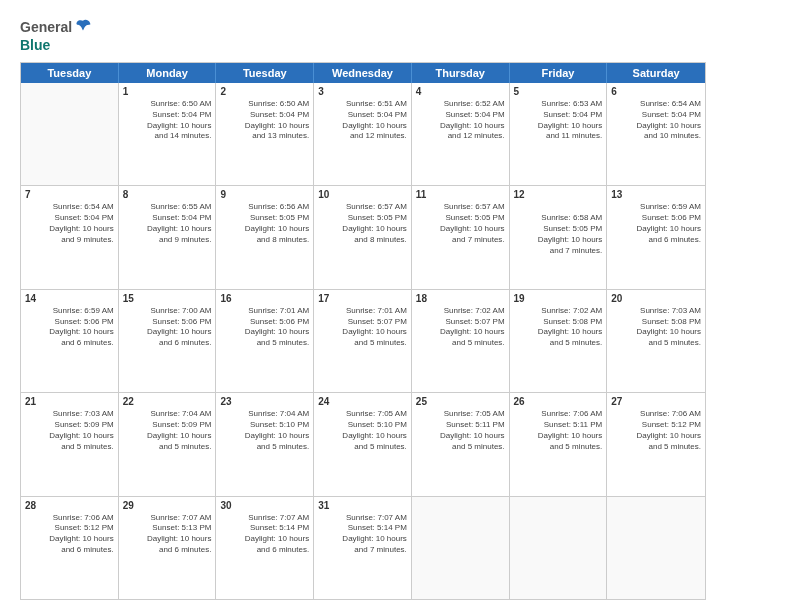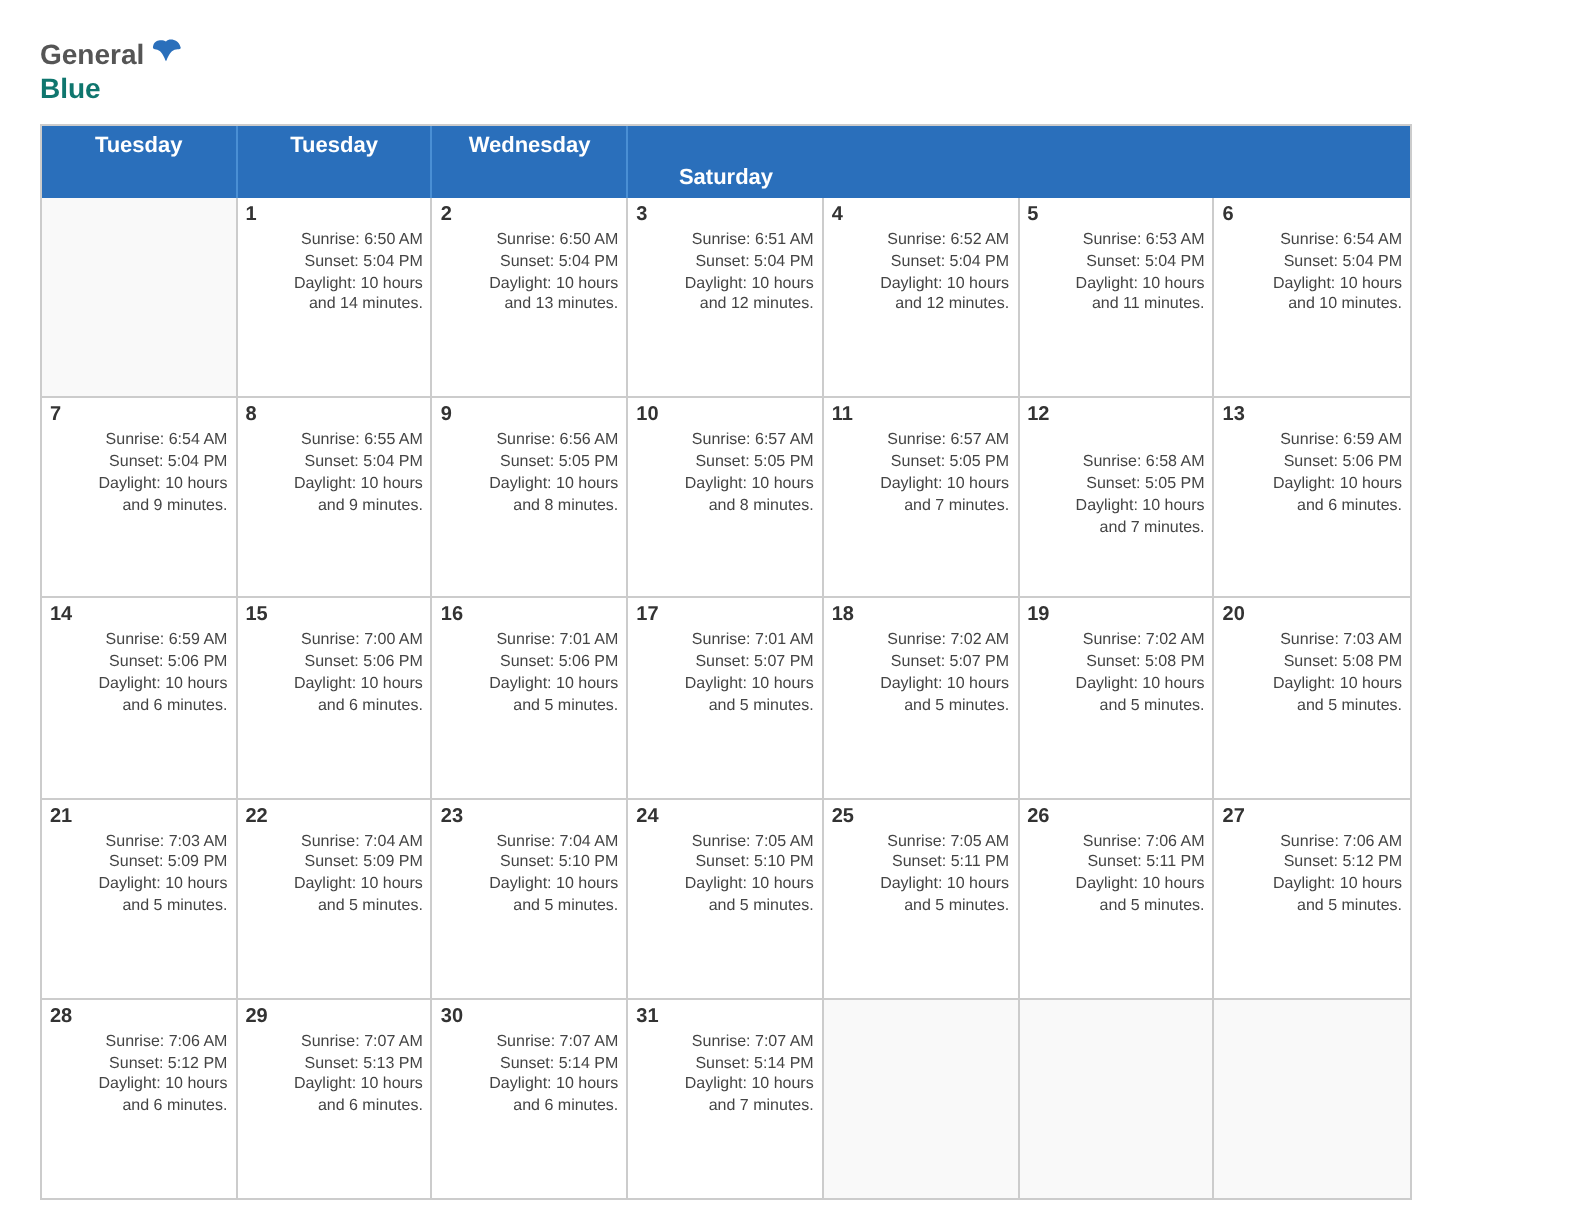--- a/index.html
+++ b/index.html
@@ -58,21 +58,21 @@
       background: #2a6fbb;
     }
     .cal-header-cell {
       color: #fff;
       font-size: 11px;
       font-weight: bold;
       text-align: center;
       padding: 4px 2px;
       border-right: 1px solid #4a8fd4;
     }
-    .cal-header-cell:last-child { border-right: none; margin-top: 16px; }
+    .cal-header-cell:last-child { border-right: none; }
     .cal-body {
       flex: 1;
       display: flex;
       flex-direction: column;
     }
     .cal-week {
       flex: 1;
       display: grid;
       grid-template-columns: repeat(7, 1fr);
       border-top: 1px solid #ccc;
@@ -121,22 +121,25 @@
     </div>
     <div class="title-block">
       <div class="month-title"></div>
       <div class="subtitle"></div>
     </div>
   </div>
 
   <div class="calendar">
     <div class="cal-header-row">
     <div class="cal-header-cell">Tuesday</div>
+        <div class="cal-header-cell">Monday</div>
         <div class="cal-header-cell">Tuesday</div>
         <div class="cal-header-cell">Wednesday</div>
+        <div class="cal-header-cell">Thursday</div>
+        <div class="cal-header-cell">Friday</div>
         <div class="cal-header-cell">Saturday</div>
       </div>
     <div class="cal-body">
     <div class="cal-week">
           <div class="cal-cell empty"></div>
           <div class="cal-cell">
             <span class="day-num">1</span>
             <div class="cell-text" style="white-space: pre-line;">Sunrise: 6:50 AM
 Sunset: 5:04 PM
 Daylight: 10 hours

